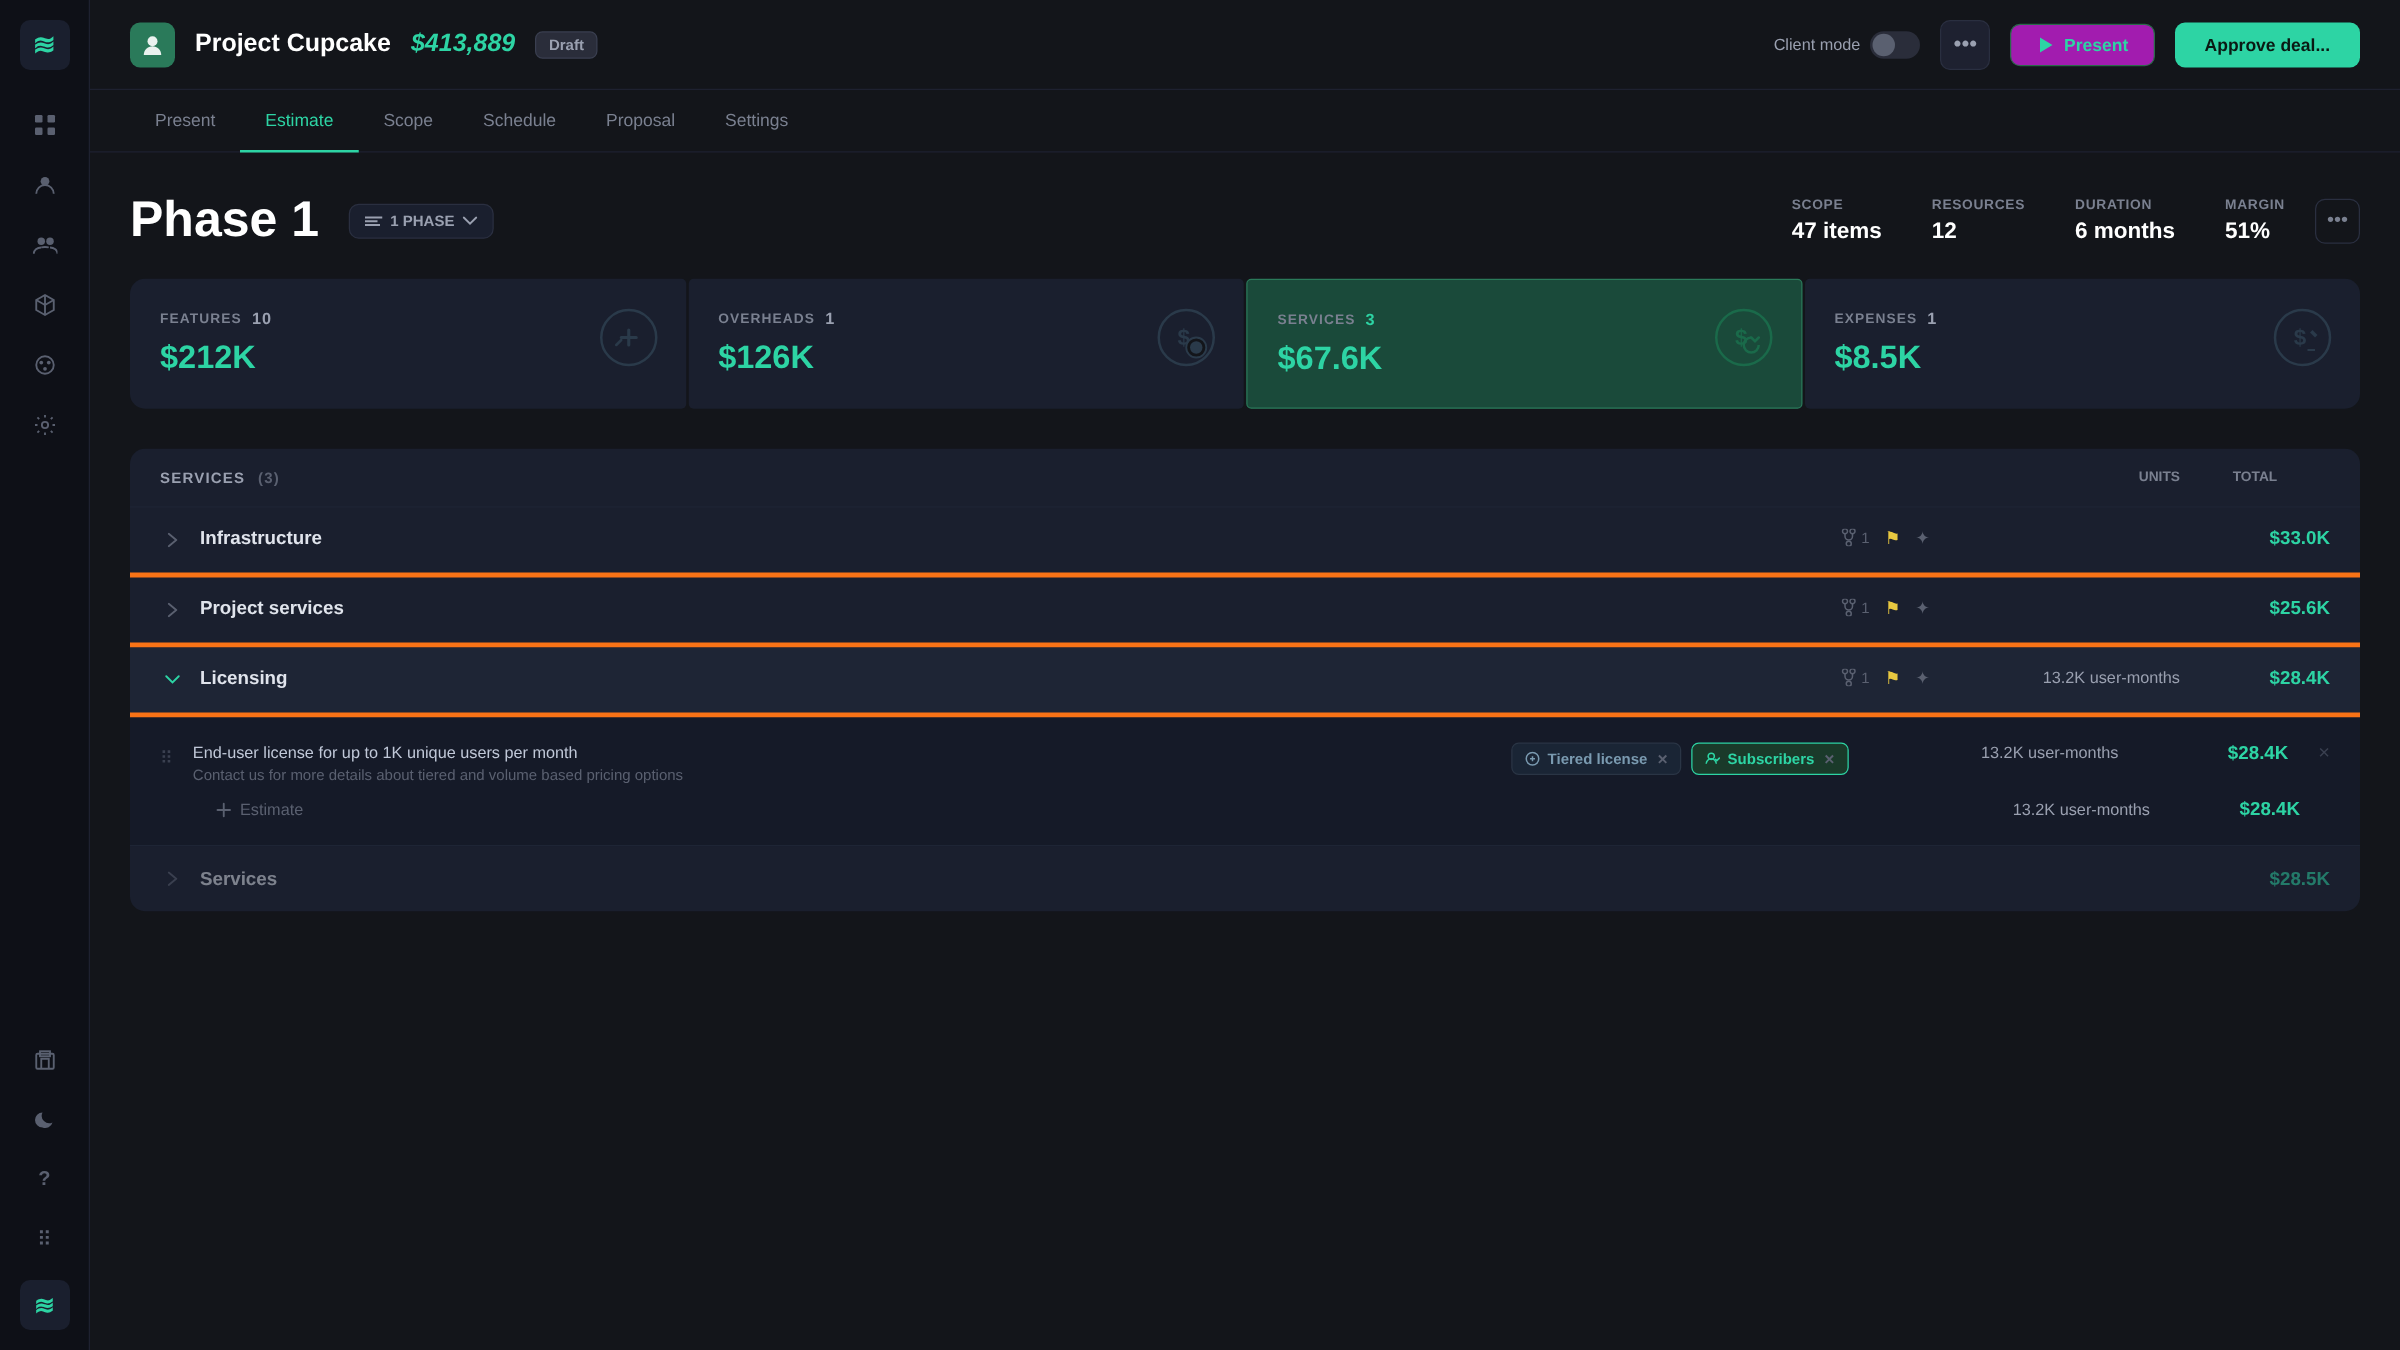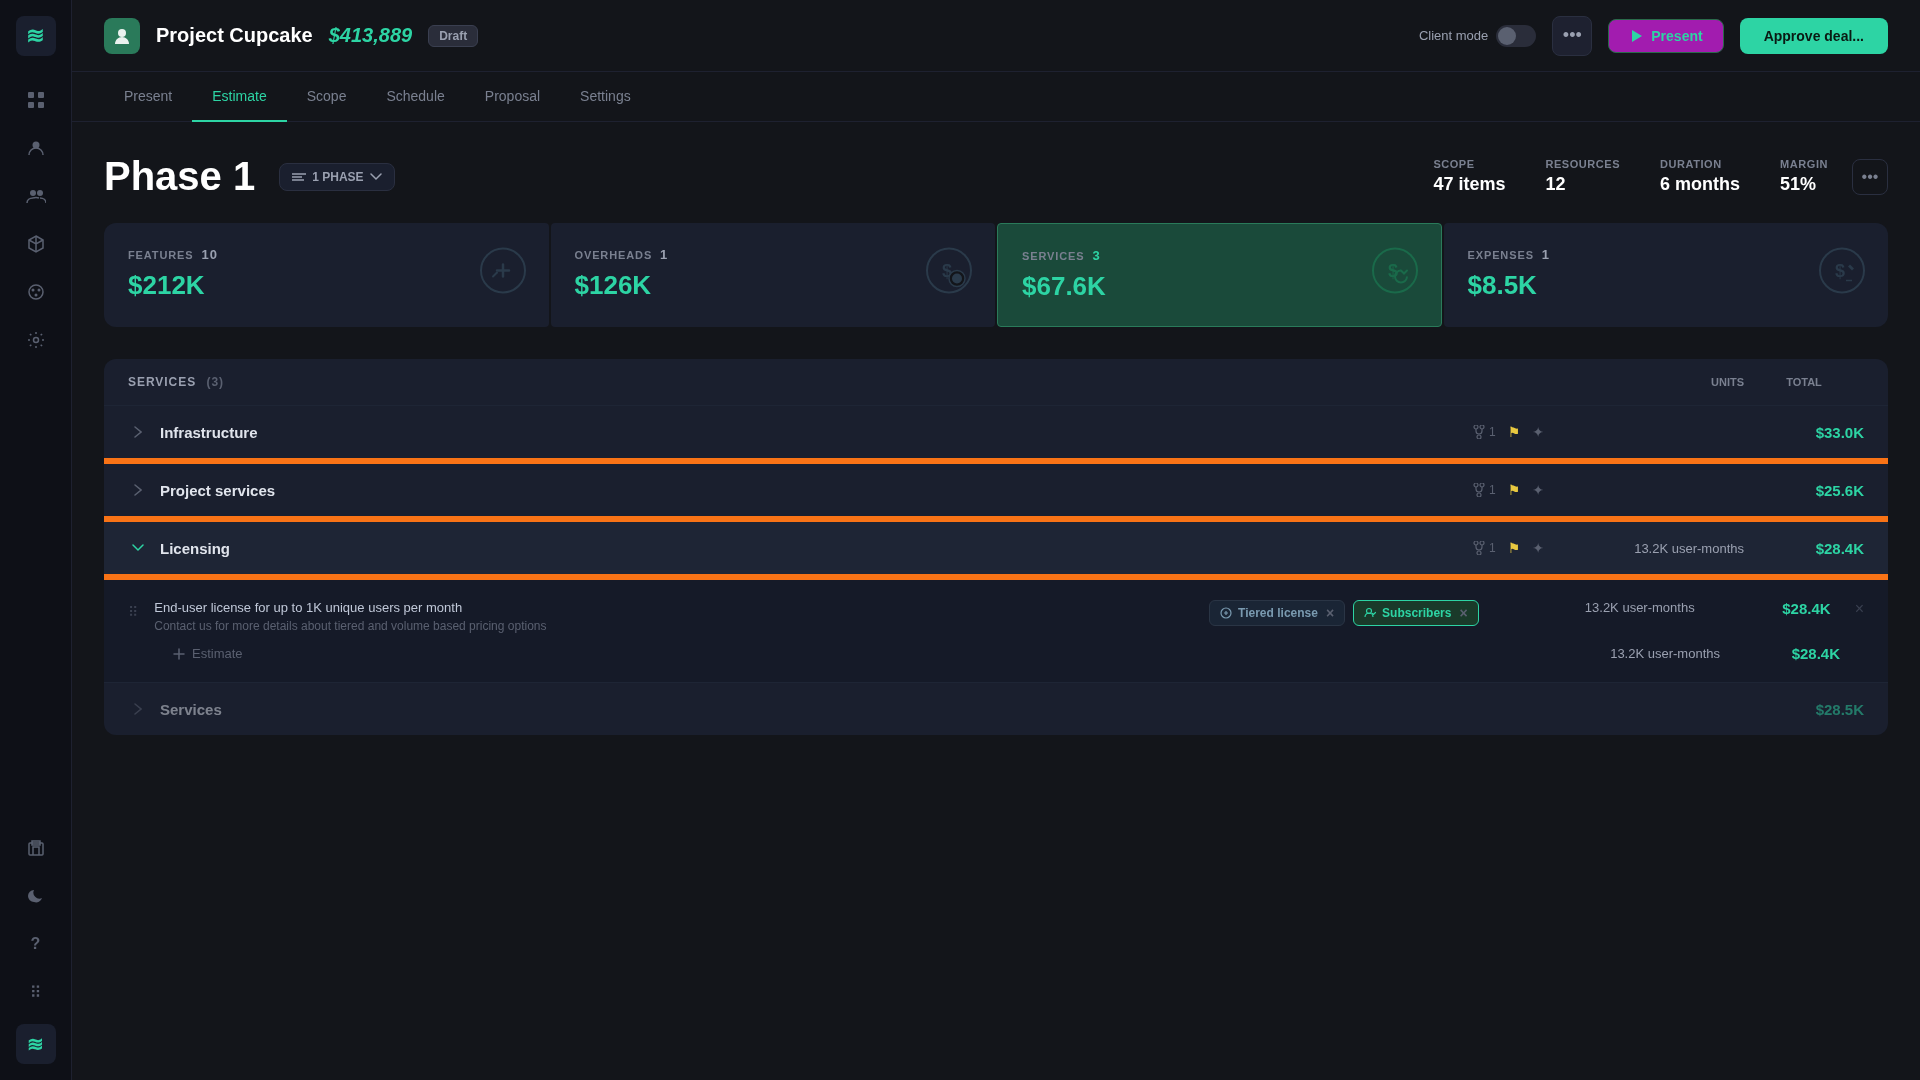--- a/index.html
+++ b/index.html
@@ -270,23 +270,23 @@
       width: 200px; text-align: right;
       font-size: 11px; font-weight: 700; color: #7a8090; text-transform: uppercase;
     }
     .col-total {
       width: 120px; text-align: center;
       font-size: 11px; font-weight: 700; color: #7a8090; text-transform: uppercase;
     }
 
     
     .service-row {
-      display: flex; align-items: center;
+      display: flex; align-items: flex-start;
       padding: 16px 24px;
-      border-bottom: 6px solid #f97316;
+      border-bottom: 4px solid #f97316;
       cursor: pointer;
     }
     .service-row.expanded { background: #1e2535; }
     .service-chevron {
       width: 20px; height: 20px;
       display: flex; align-items: center; justify-content: center;
       color: #5a6070; margin-right: 12px; font-size: 10px;
     }
     .service-name {
       font-size: 15px; font-weight: 600; color: #e0e4ec;

